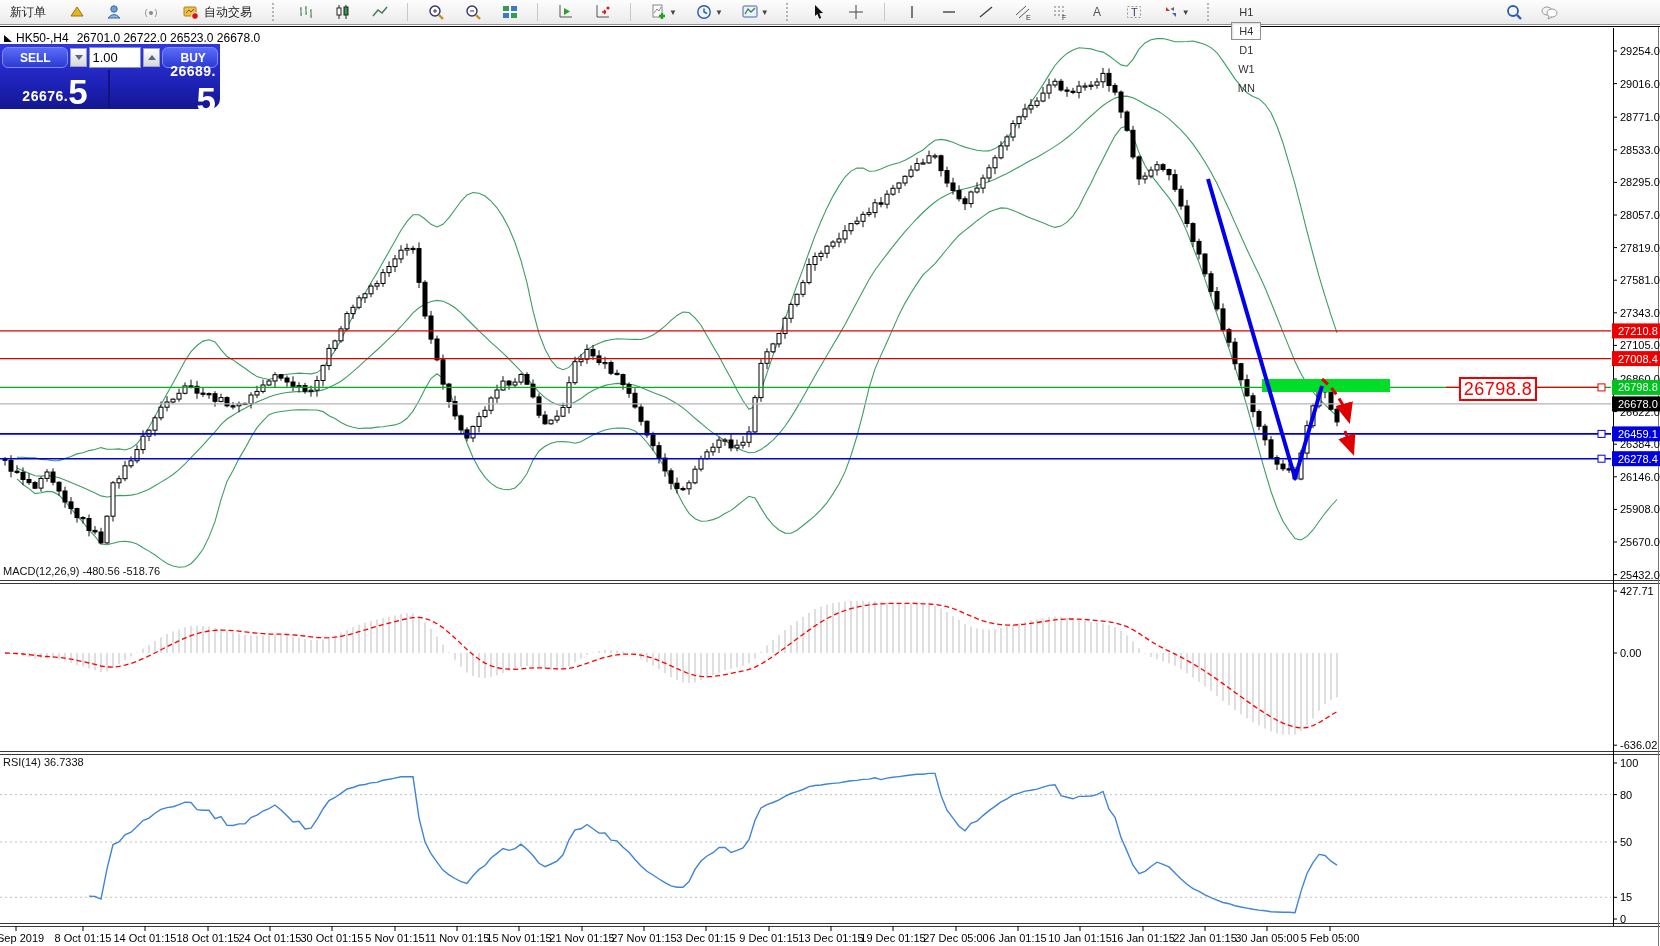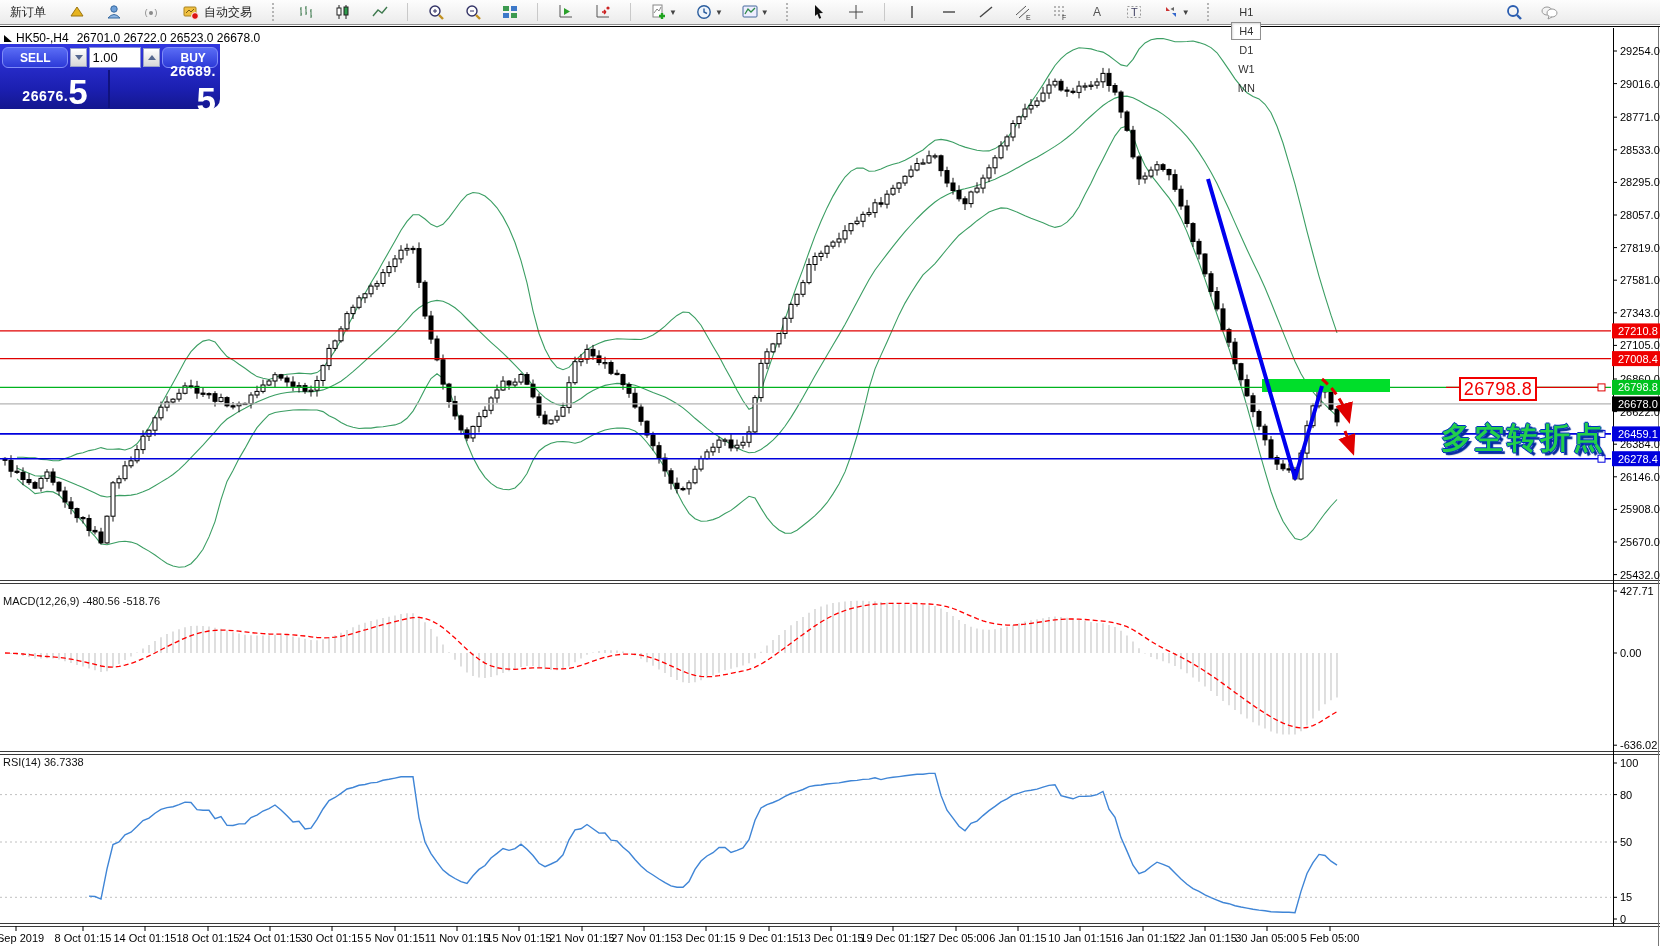--- a/index.html
+++ b/index.html
@@ -44,21 +44,21 @@
   .tri-up{width:0;height:0;border-left:4px solid transparent;border-right:4px solid transparent;border-bottom:5px solid #55678f;}
   .tri-down{width:0;height:0;border-left:4px solid transparent;border-right:4px solid transparent;border-top:5px solid #55678f;}
   .tp-vol{width:44px;height:17px;font-size:13px;text-align:left;padding-right:4px;border:1px solid #8890d8;font-family:"Liberation Sans",sans-serif;}
   .tp-prices{display:flex;margin-top:1px;}
   .tp-price{width:106px;display:flex;align-items:flex-end;justify-content:center;color:#fff;font-weight:bold;height:38px;}
   .tp-price + .tp-price{border-left:2px solid #10127e;flex-direction:column;}
   .tp-main{font-size:14px;margin-bottom:4px;letter-spacing:.5px;}
   .tp-big{font-size:35px;line-height:33px;}
 
   .ind-label{position:absolute;font-size:11px;color:#111;z-index:3;white-space:nowrap;}
-  #macd-label{left:3px;top:568px;}
+  #macd-label{left:3px;top:538px;}
   #rsi-label{left:3px;top:729px;}
 
   .annotation{position:absolute;left:1441px;top:391px;font-size:30px;font-weight:bold;color:#23cf4b;letter-spacing:3px;z-index:3;
     text-shadow:1px 0 0 #0031c0,-1px 0 0 #0031c0,0 1px 0 #0031c0,0 -1px 0 #0031c0,3px 3px 1px #062a9e;white-space:nowrap;}
   .price-tag{position:absolute;left:1459px;top:350px;width:74px;height:20px;border:2px solid #f20000;background:#fff;color:#f20000;
     font-size:18px;display:flex;align-items:center;justify-content:center;z-index:3;letter-spacing:.5px;}
 </style>
 </head>
 <body>
 
@@ -1179,16 +1179,15 @@
         <div class="tp-price">
             <span class="tp-main">26689.</span>
             <span class="tp-big">5</span>
           </div>
       </div>
     </div>
 
     <div class="ind-label" id="macd-label">MACD(12,26,9) -480.56 -518.76</div>
     <div class="ind-label" id="rsi-label">RSI(14) 36.7338</div>
 
-    <div class="annotation">多空转折点</div>
     <div class="price-tag">26798.8</div>
   </div>
 </div>
 
 </body></html>

